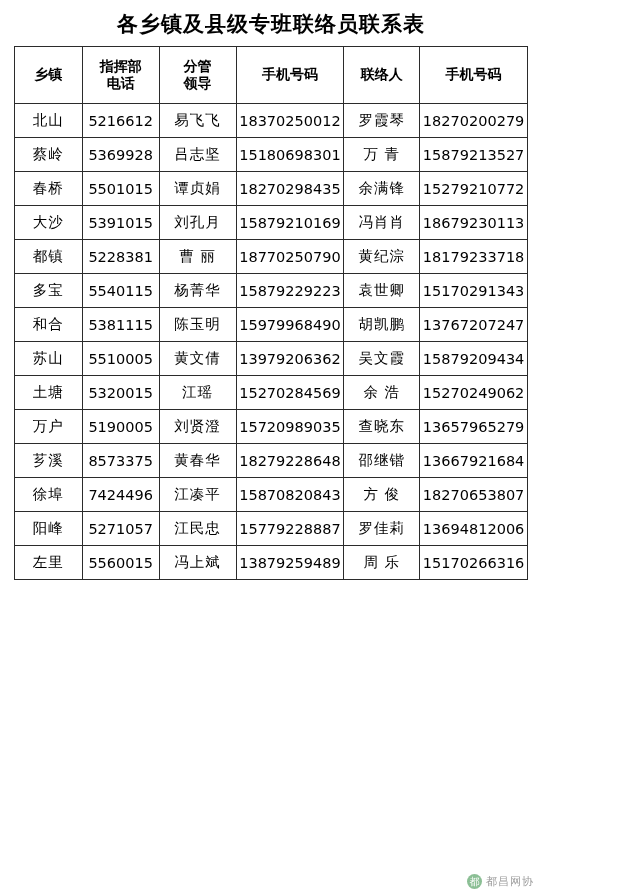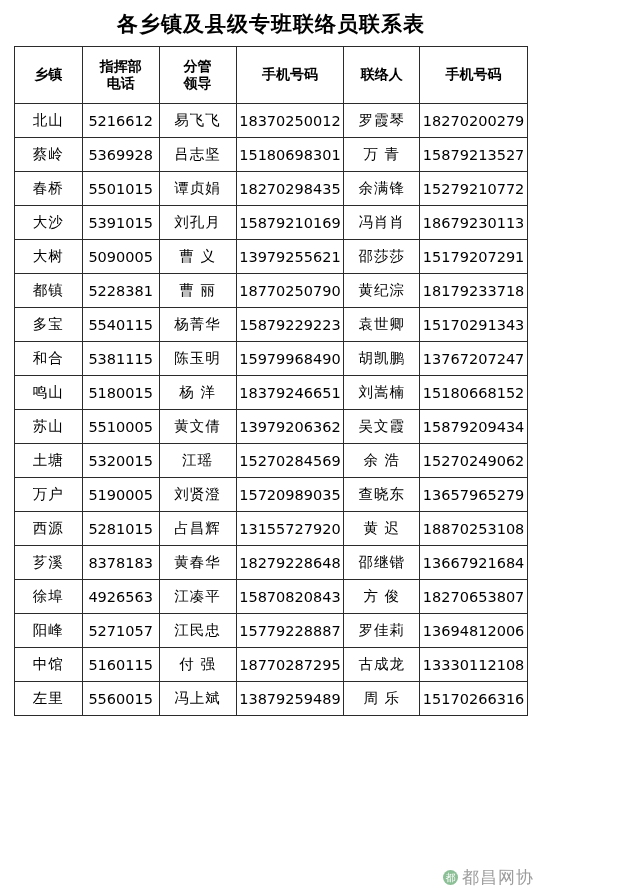--- a/index.html
+++ b/index.html
@@ -91,21 +91,21 @@
     height: 15px;
     border-radius: 50%;
     background: #2e8b3f;
     color: #fff;
     font-size: 10px;
     line-height: 15px;
     text-align: center;
     font-family: "DejaVu Sans", "Liberation Sans", sans-serif;
   }
   .wm-text {
-    font-size: 17px;
+    font-size: 11px;
     color: #4a4a4a;
     letter-spacing: 1px;
   }
 </style>
 </head>
 <body>
 
 <div class="page">
 
   <div class="doc-title">各乡镇及县级专班联络员联系表</div>
@@ -182,28 +182,20 @@
         </tr>
         <tr>
           <td class="town">大沙</td>
           <td class="num">5391015</td>
           <td class="leader">刘孔月</td>
           <td class="num">15879210169</td>
           <td class="contact">冯肖肖</td>
           <td class="num">18679230113</td>
         </tr>
         <tr>
-          <td class="town">大树</td>
-          <td class="num">5090005</td>
-          <td class="leader">曹 义</td>
-          <td class="num">13979255621</td>
-          <td class="contact">邵莎莎</td>
-          <td class="num">15179207291</td>
-        </tr>
-        <tr>
           <td class="town">都镇</td>
           <td class="num">5228381</td>
           <td class="leader">曹 丽</td>
           <td class="num">18770250790</td>
           <td class="contact">黄纪淙</td>
           <td class="num">18179233718</td>
         </tr>
         <tr>
           <td class="town">多宝</td>
           <td class="num">5540115</td>
@@ -214,28 +206,20 @@
         </tr>
         <tr>
           <td class="town">和合</td>
           <td class="num">5381115</td>
           <td class="leader">陈玉明</td>
           <td class="num">15979968490</td>
           <td class="contact">胡凯鹏</td>
           <td class="num">13767207247</td>
         </tr>
         <tr>
-          <td class="town">鸣山</td>
-          <td class="num">5180015</td>
-          <td class="leader">杨 洋</td>
-          <td class="num">18379246651</td>
-          <td class="contact">刘嵩楠</td>
-          <td class="num">15180668152</td>
-        </tr>
-        <tr>
           <td class="town">苏山</td>
           <td class="num">5510005</td>
           <td class="leader">黄文倩</td>
           <td class="num">13979206362</td>
           <td class="contact">吴文霞</td>
           <td class="num">15879209434</td>
         </tr>
         <tr>
           <td class="town">土塘</td>
           <td class="num">5320015</td>
@@ -246,60 +230,44 @@
         </tr>
         <tr>
           <td class="town">万户</td>
           <td class="num">5190005</td>
           <td class="leader">刘贤澄</td>
           <td class="num">15720989035</td>
           <td class="contact">查晓东</td>
           <td class="num">13657965279</td>
         </tr>
         <tr>
-          <td class="town">西源</td>
-          <td class="num">5281015</td>
-          <td class="leader">占昌辉</td>
-          <td class="num">13155727920</td>
-          <td class="contact">黄 迟</td>
-          <td class="num">18870253108</td>
-        </tr>
-        <tr>
           <td class="town">芗溪</td>
-          <td class="num">8378183</td>
+          <td class="num">8573375</td>
           <td class="leader">黄春华</td>
           <td class="num">18279228648</td>
           <td class="contact">邵继锴</td>
           <td class="num">13667921684</td>
         </tr>
         <tr>
           <td class="town">徐埠</td>
-          <td class="num">4926563</td>
+          <td class="num">7424496</td>
           <td class="leader">江凑平</td>
           <td class="num">15870820843</td>
           <td class="contact">方 俊</td>
           <td class="num">18270653807</td>
         </tr>
         <tr>
           <td class="town">阳峰</td>
           <td class="num">5271057</td>
           <td class="leader">江民忠</td>
           <td class="num">15779228887</td>
           <td class="contact">罗佳莉</td>
           <td class="num">13694812006</td>
         </tr>
         <tr>
-          <td class="town">中馆</td>
-          <td class="num">5160115</td>
-          <td class="leader">付 强</td>
-          <td class="num">18770287295</td>
-          <td class="contact">古成龙</td>
-          <td class="num">13330112108</td>
-        </tr>
-        <tr>
           <td class="town">左里</td>
           <td class="num">5560015</td>
           <td class="leader">冯上斌</td>
           <td class="num">13879259489</td>
           <td class="contact">周 乐</td>
           <td class="num">15170266316</td>
         </tr>
       </tbody>
   </table>
 

